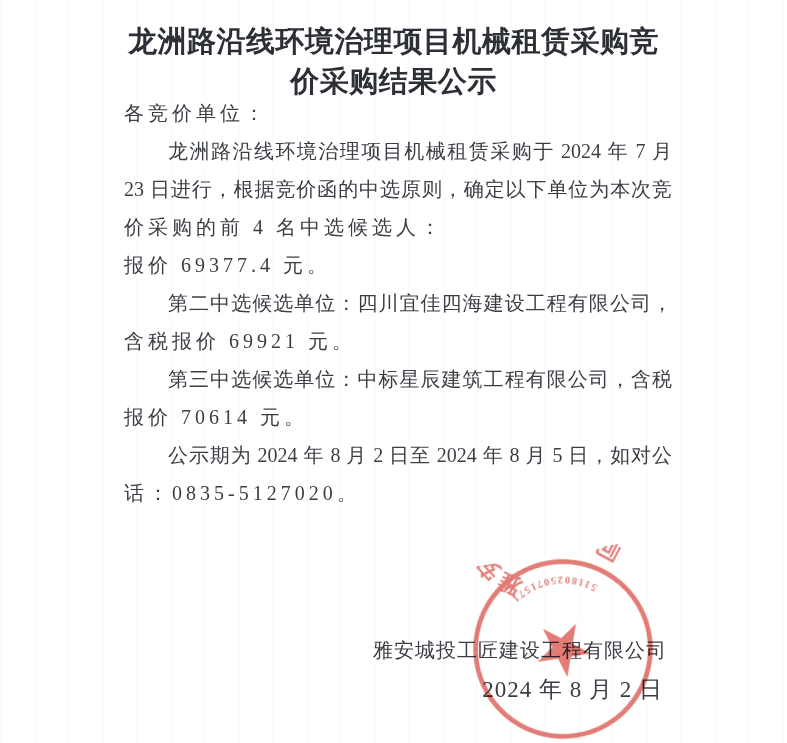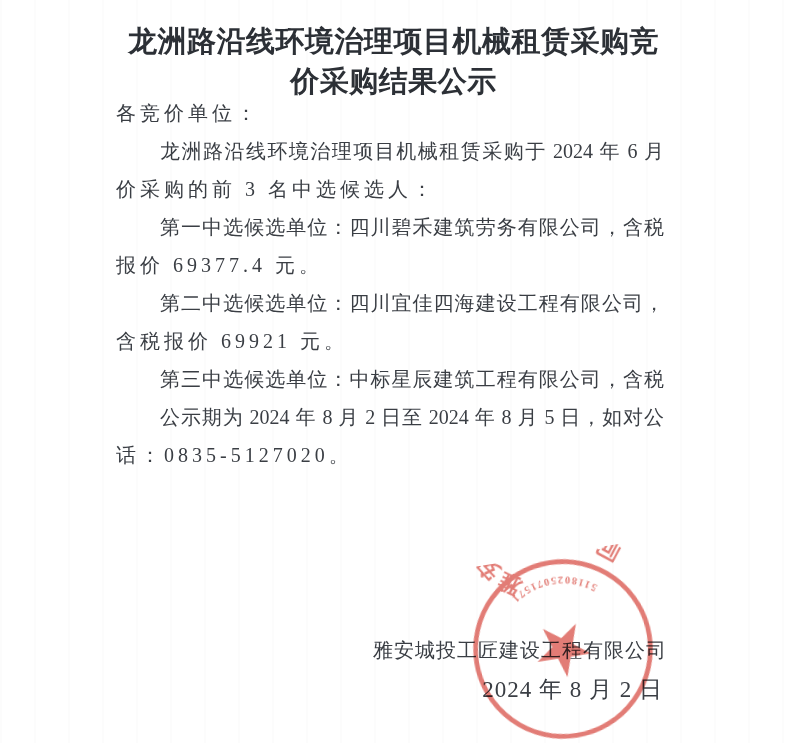--- a/index.html
+++ b/index.html
@@ -26,21 +26,21 @@
     text-align: center;
     font-size: 29px;
     font-weight: bold;
     line-height: 40px;
     letter-spacing: 0.5px;
     color: #2c3036;
   }
   
   .body {
     position: absolute;
-    left: 116px; top: 94px;
+    left: 124px; top: 94px;
     width: 548px;
     font-size: 20px;
     color: #3a3e44;
   }
   .ln {
     height: 38px;
     line-height: 38px;
     white-space: normal;
   }
   .just {
@@ -91,27 +91,28 @@
 
 <div class="page">
 
   <div class="title">
     <div>龙洲路沿线环境治理项目机械租赁采购竞</div>
     <div>价采购结果公示</div>
   </div>
 
   <div class="body">
     <div class="ln noj">各竞价单位：</div>
-    <div class="ln just ind">龙洲路沿线环境治理项目机械租赁采购于 2024 年 6 月</div>
-    <div class="ln noj">价采购的前 3 名中选候选人：</div>
-    <div class="ln just ind">第一中选候选单位：四川碧禾建筑劳务有限公司，含税</div>
+    <div class="ln just ind">龙洲路沿线环境治理项目机械租赁采购于 2024 年 7 月</div>
+    <div class="ln just">23 日进行，根据竞价函的中选原则，确定以下单位为本次竞</div>
+    <div class="ln noj">价采购的前 4 名中选候选人：</div>
     <div class="ln noj">报价 69377.4 元。</div>
     <div class="ln just ind">第二中选候选单位：四川宜佳四海建设工程有限公司，</div>
     <div class="ln noj">含税报价 69921 元。</div>
     <div class="ln just ind">第三中选候选单位：中标星辰建筑工程有限公司，含税</div>
+    <div class="ln noj">报价 70614 元。</div>
     <div class="ln just ind">公示期为 2024 年 8 月 2 日至 2024 年 8 月 5 日，如对公</div>
     <div class="ln noj">话：0835-5127020。</div>
   </div>
 
   <div class="sig-company">雅安城投工匠建设工程有限公司</div>
   <div class="sig-date">2024 年 8 月 2 日</div>
 
   <svg class="seal" viewBox="0 0 200 200" width="190" height="190" xmlns="http://www.w3.org/2000/svg">
     <defs>
       <path id="arcCompany" d="M 100,170 A 70,70 0 1,1 99.99,170"></path>

